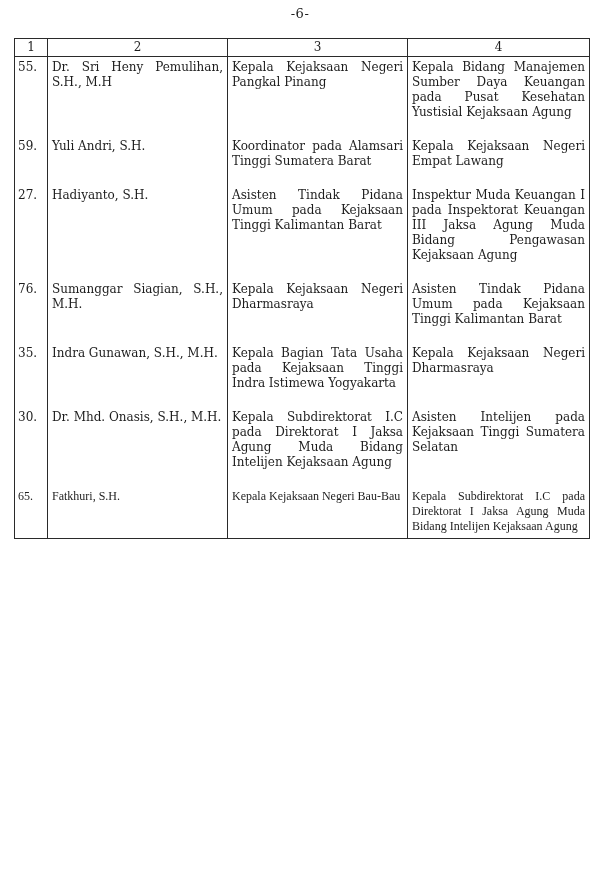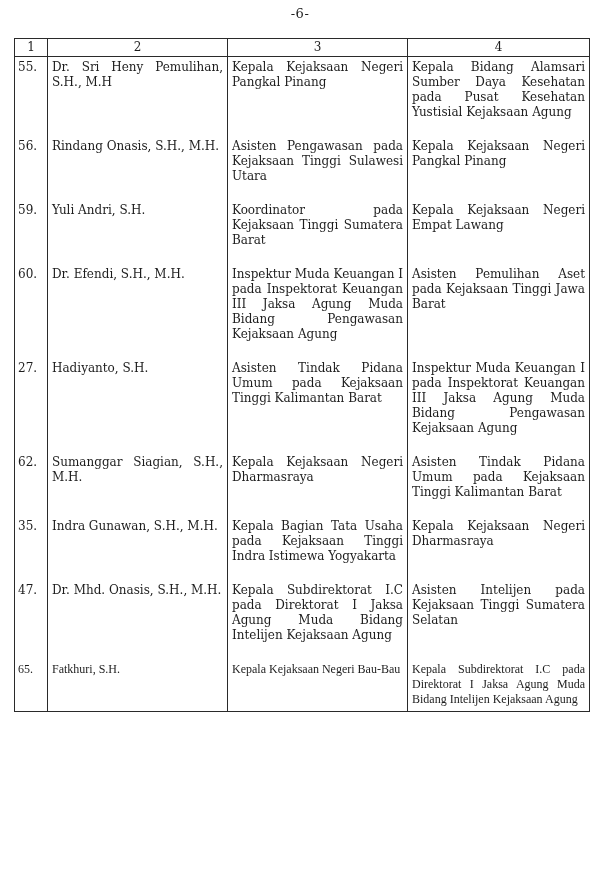--- a/index.html
+++ b/index.html
@@ -86,60 +86,48 @@
         <th>2</th>
         <th>3</th>
         <th>4</th>
       </tr>
     </thead>
     <tbody>
       <tr>
         <td class="cell-no">55.</td>
         <td class="cell-text">Dr. Sri Heny Pemulihan, S.H., M.H</td>
         <td class="cell-text">Kepala Kejaksaan Negeri Pangkal Pinang</td>
-        <td class="cell-text">Kepala Bidang Alamsari Sumber Daya Kesehatan pada Pusat Kesehatan Yustisial Kejaksaan Agung</td>
-      </tr>
-      <tr>
-        <td class="cell-no">56.</td>
-        <td class="cell-text">Rindang Onasis, S.H., M.H.</td>
-        <td class="cell-text">Asisten Pengawasan pada Kejaksaan Tinggi Sulawesi Utara</td>
-        <td class="cell-text">Kepala Kejaksaan Negeri Pangkal Pinang</td>
+        <td class="cell-text">Kepala Bidang Manajemen Sumber Daya Keuangan pada Pusat Kesehatan Yustisial Kejaksaan Agung</td>
       </tr>
       <tr>
         <td class="cell-no">59.</td>
         <td class="cell-text">Yuli Andri, S.H.</td>
-        <td class="cell-text">Koordinator pada Kejaksaan Tinggi Sumatera Barat</td>
+        <td class="cell-text">Koordinator pada Alamsari Tinggi Sumatera Barat</td>
         <td class="cell-text">Kepala Kejaksaan Negeri Empat Lawang</td>
-      </tr>
-      <tr>
-        <td class="cell-no">60.</td>
-        <td class="cell-text">Dr. Efendi, S.H., M.H.</td>
-        <td class="cell-text">Inspektur Muda Keuangan I pada Inspektorat Keuangan III Jaksa Agung Muda Bidang Pengawasan Kejaksaan Agung</td>
-        <td class="cell-text">Asisten Pemulihan Aset pada Kejaksaan Tinggi Jawa Barat</td>
       </tr>
       <tr>
         <td class="cell-no">27.</td>
         <td class="cell-text">Hadiyanto, S.H.</td>
         <td class="cell-text">Asisten Tindak Pidana Umum pada Kejaksaan Tinggi Kalimantan Barat</td>
         <td class="cell-text">Inspektur Muda Keuangan I pada Inspektorat Keuangan III Jaksa Agung Muda Bidang Pengawasan Kejaksaan Agung</td>
       </tr>
       <tr>
-        <td class="cell-no">62.</td>
+        <td class="cell-no">76.</td>
         <td class="cell-text">Sumanggar Siagian, S.H., M.H.</td>
         <td class="cell-text">Kepala Kejaksaan Negeri Dharmasraya</td>
         <td class="cell-text">Asisten Tindak Pidana Umum pada Kejaksaan Tinggi Kalimantan Barat</td>
       </tr>
       <tr>
         <td class="cell-no">35.</td>
         <td class="cell-text">Indra Gunawan, S.H., M.H.</td>
         <td class="cell-text">Kepala Bagian Tata Usaha pada Kejaksaan Tinggi Indra Istimewa Yogyakarta</td>
         <td class="cell-text">Kepala Kejaksaan Negeri Dharmasraya</td>
       </tr>
       <tr>
-        <td class="cell-no">47.</td>
+        <td class="cell-no">30.</td>
         <td class="cell-text">Dr. Mhd. Onasis, S.H., M.H.</td>
         <td class="cell-text">Kepala Subdirektorat I.C pada Direktorat I Jaksa Agung Muda Bidang Intelijen Kejaksaan Agung</td>
         <td class="cell-text">Asisten Intelijen pada Kejaksaan Tinggi Sumatera Selatan</td>
       </tr>
       <tr class="last-row">
         <td class="cell-no">65.</td>
         <td class="cell-text">Fatkhuri, S.H.</td>
         <td class="cell-text">Kepala Kejaksaan Negeri Bau-Bau</td>
         <td class="cell-text">Kepala Subdirektorat I.C pada Direktorat I Jaksa Agung Muda Bidang Intelijen Kejaksaan Agung</td>
       </tr>

